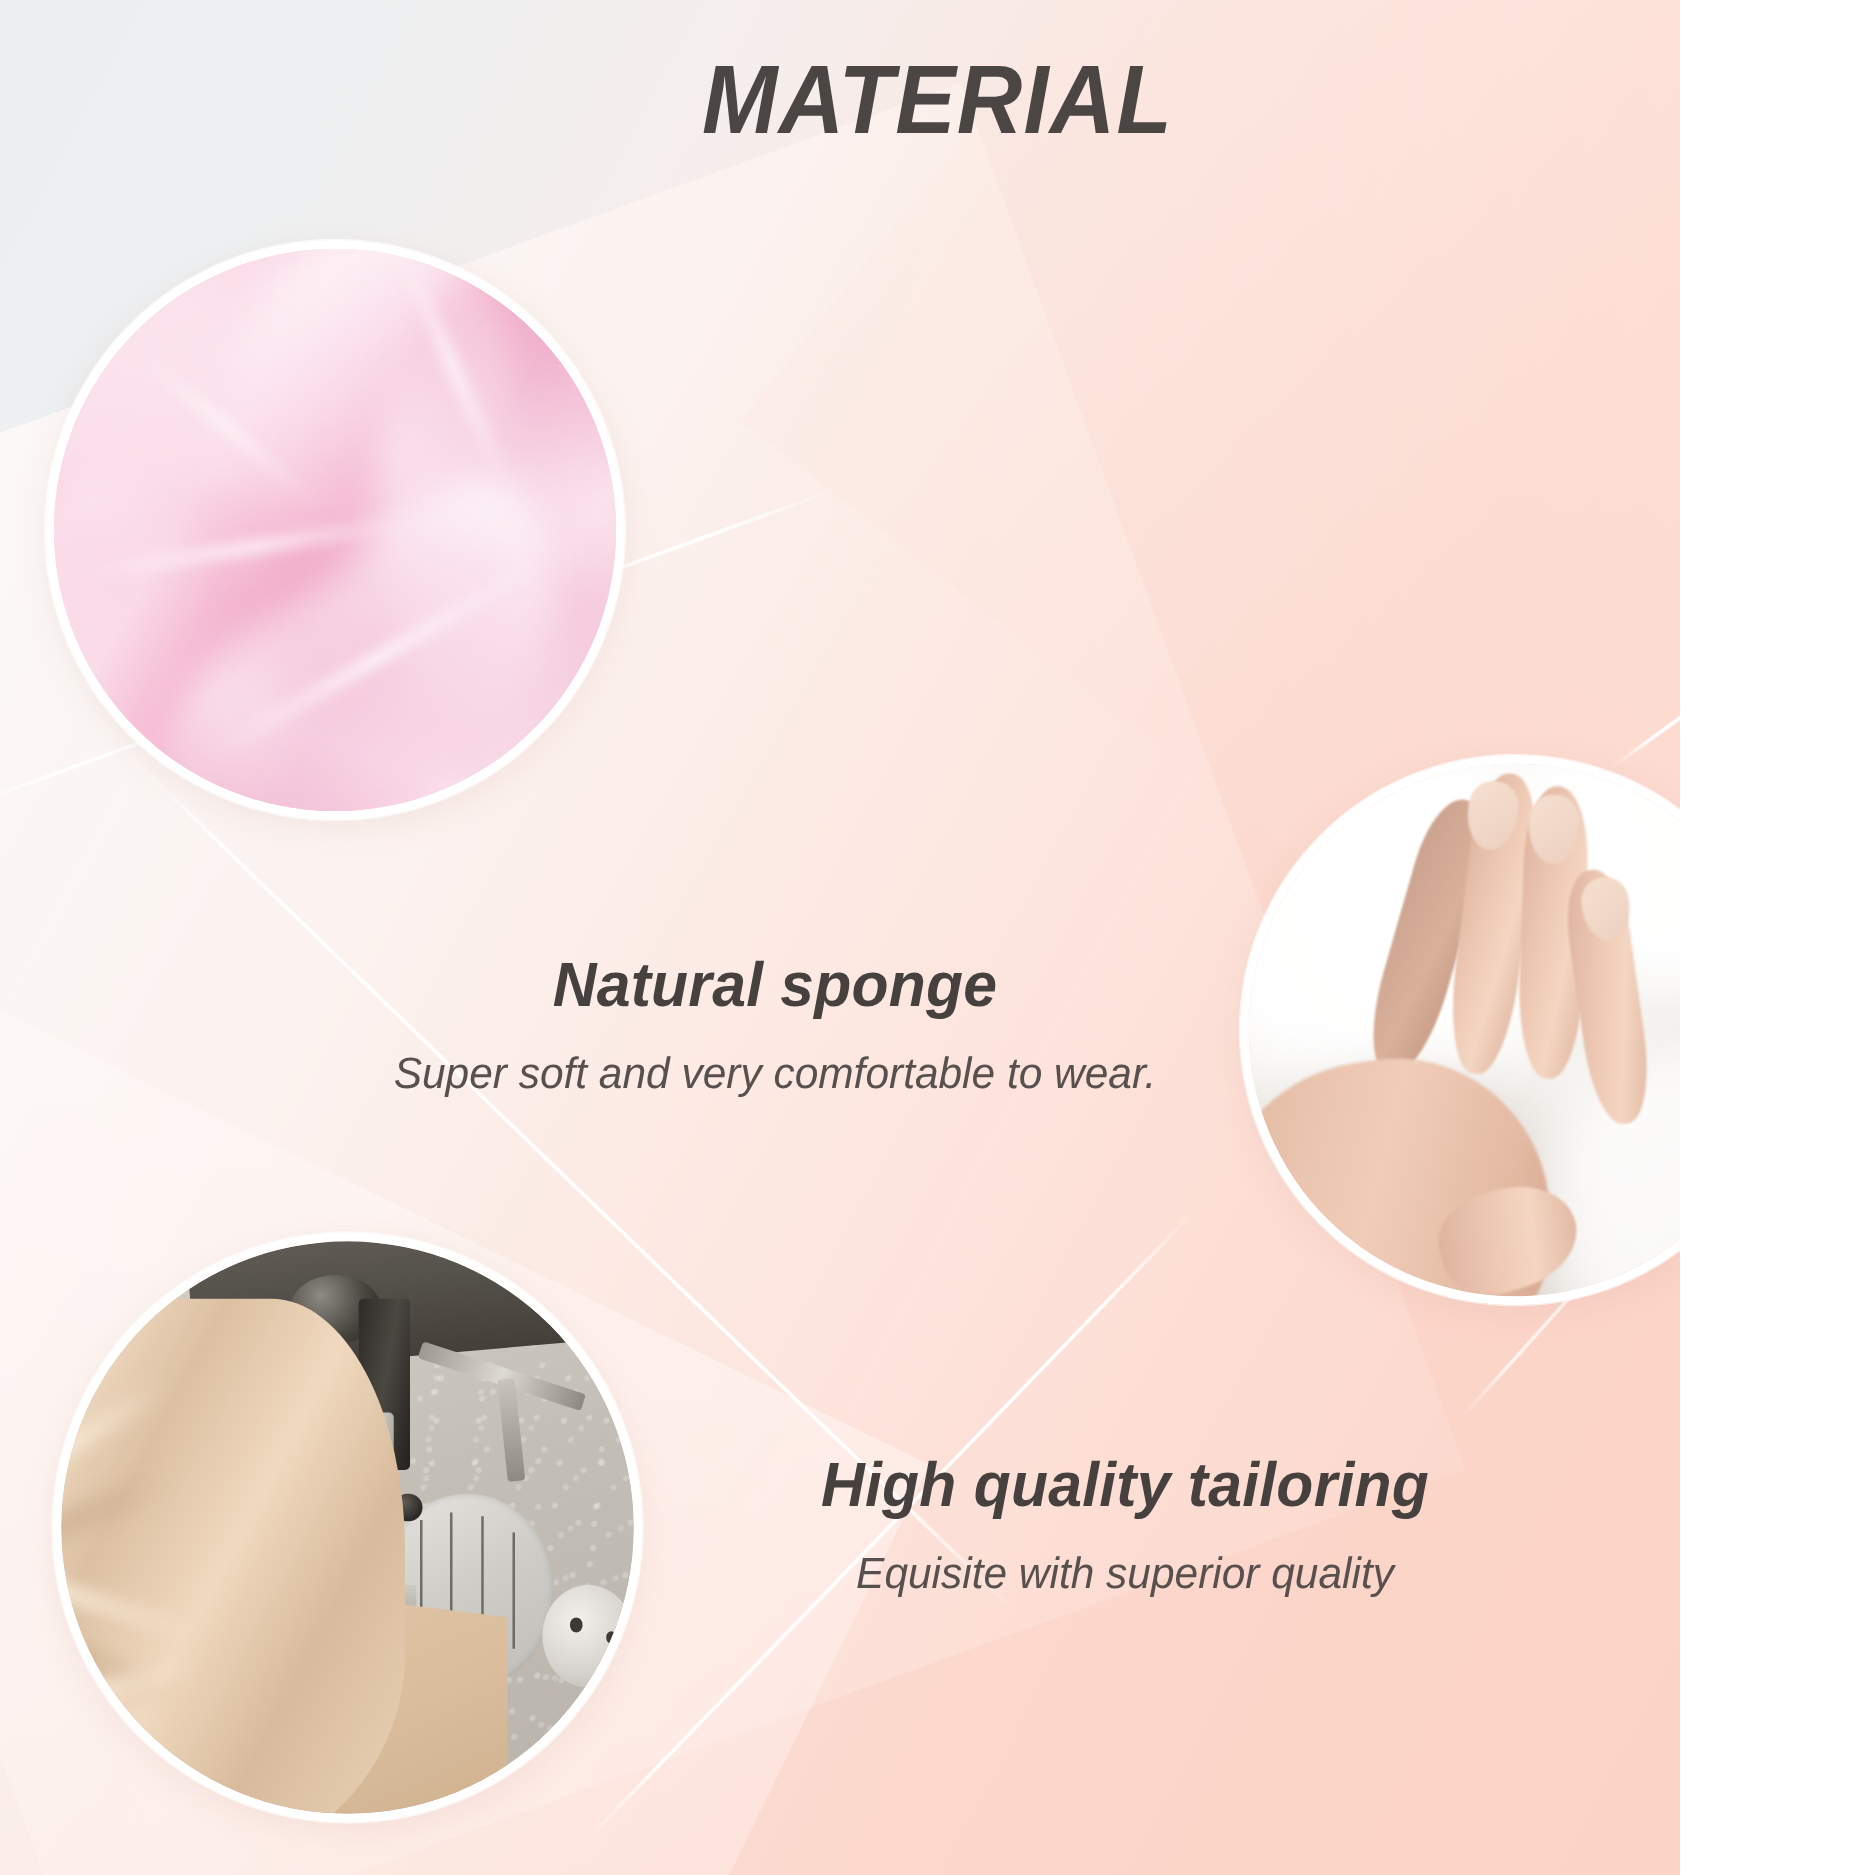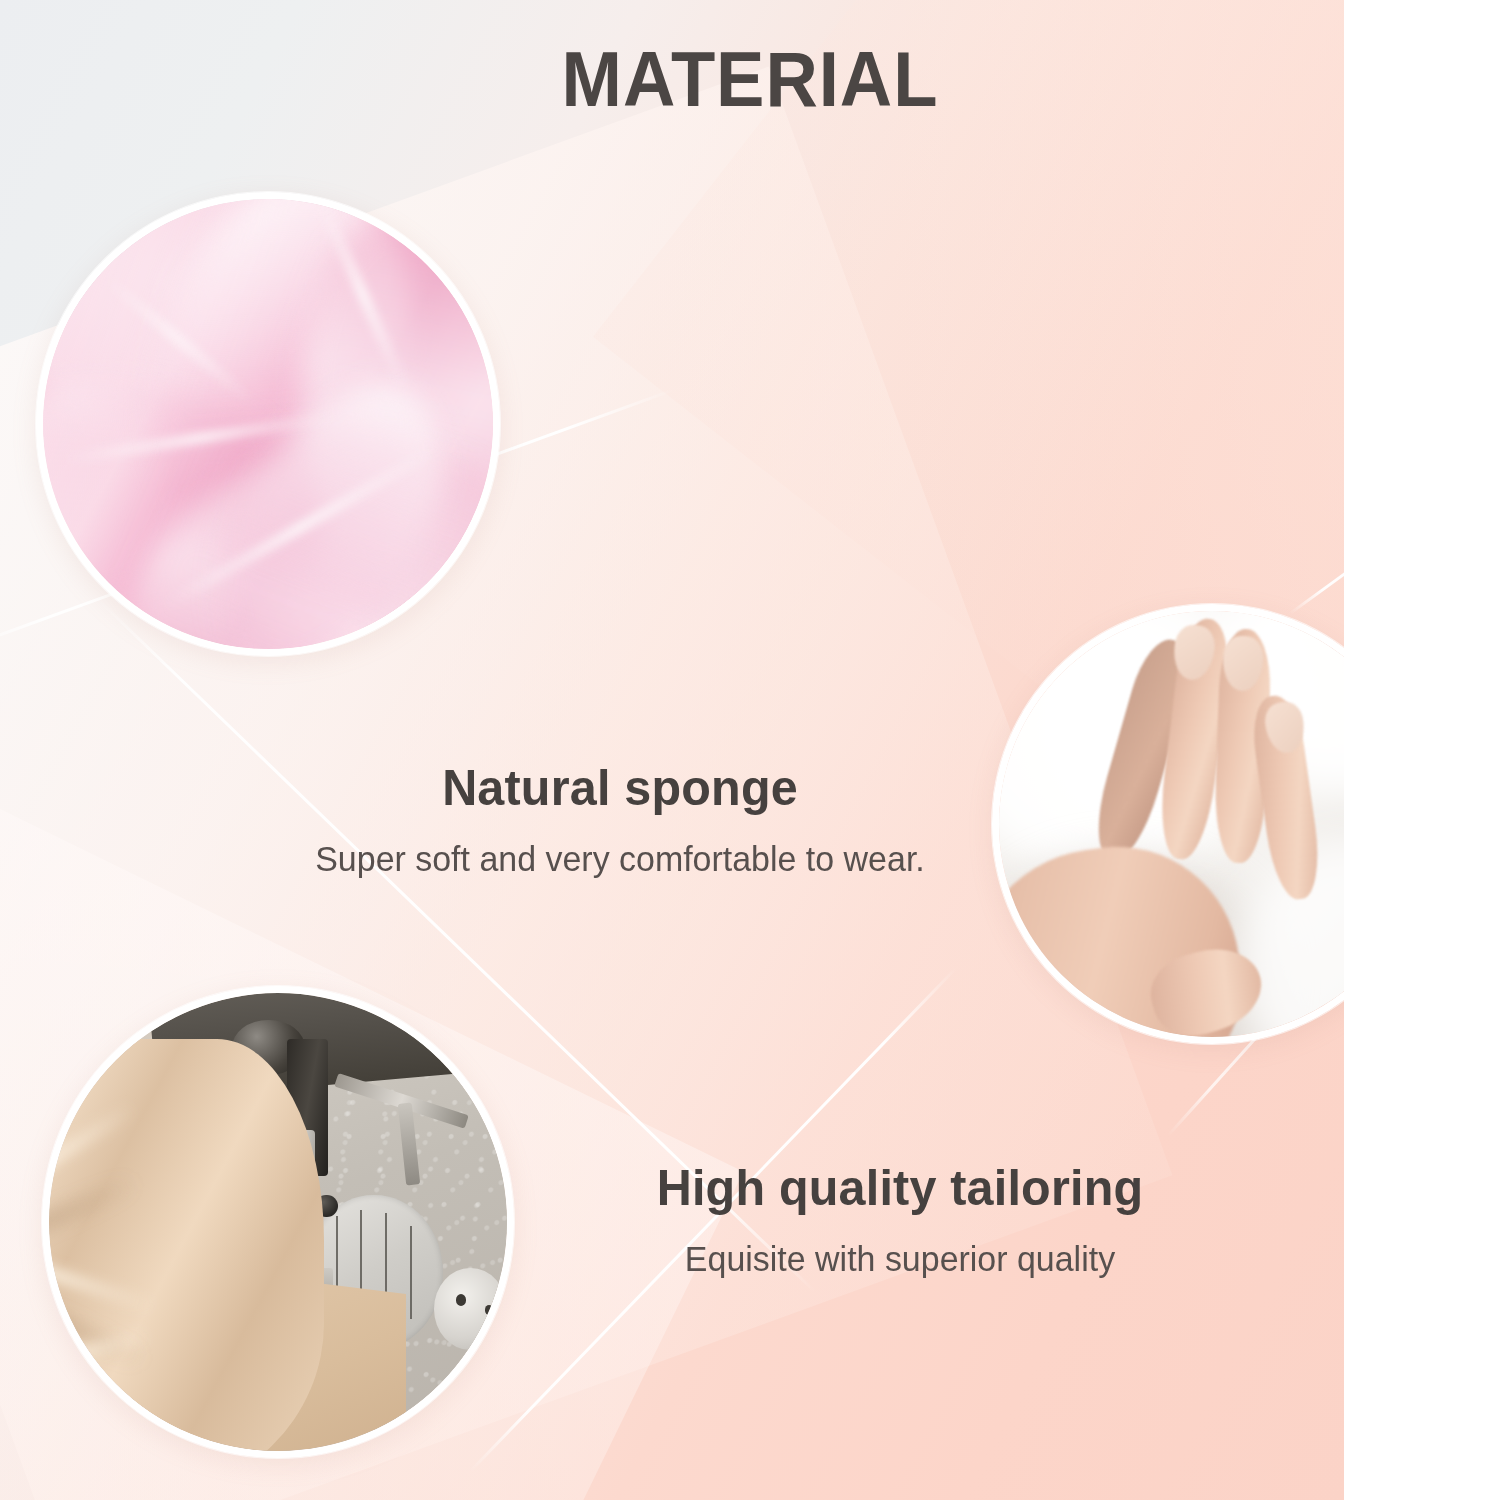--- a/index.html
+++ b/index.html
@@ -15,20 +15,21 @@
     background:
       linear-gradient(118deg,
         #eceef1 0%,
         #eef0f1 14%,
         #f6eeec 30%,
         #fbe4dc 48%,
         #fcd9ce 66%,
         #fcd5c9 82%,
         #fbd3c7 100%);
     overflow:hidden;
+    font-style:italic;
   }
 
   
   .facet {
     position:absolute;
     pointer-events:none;
   }
 
   
   .facet-left-panel {

